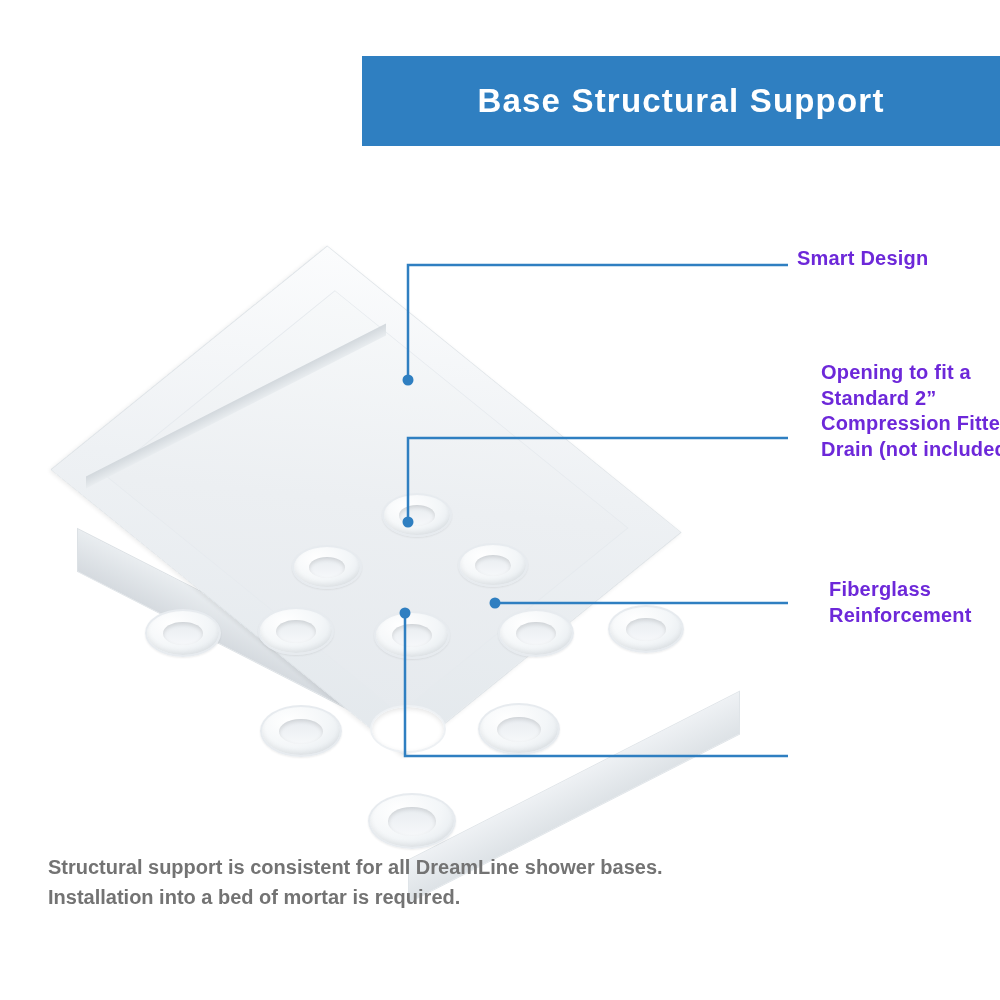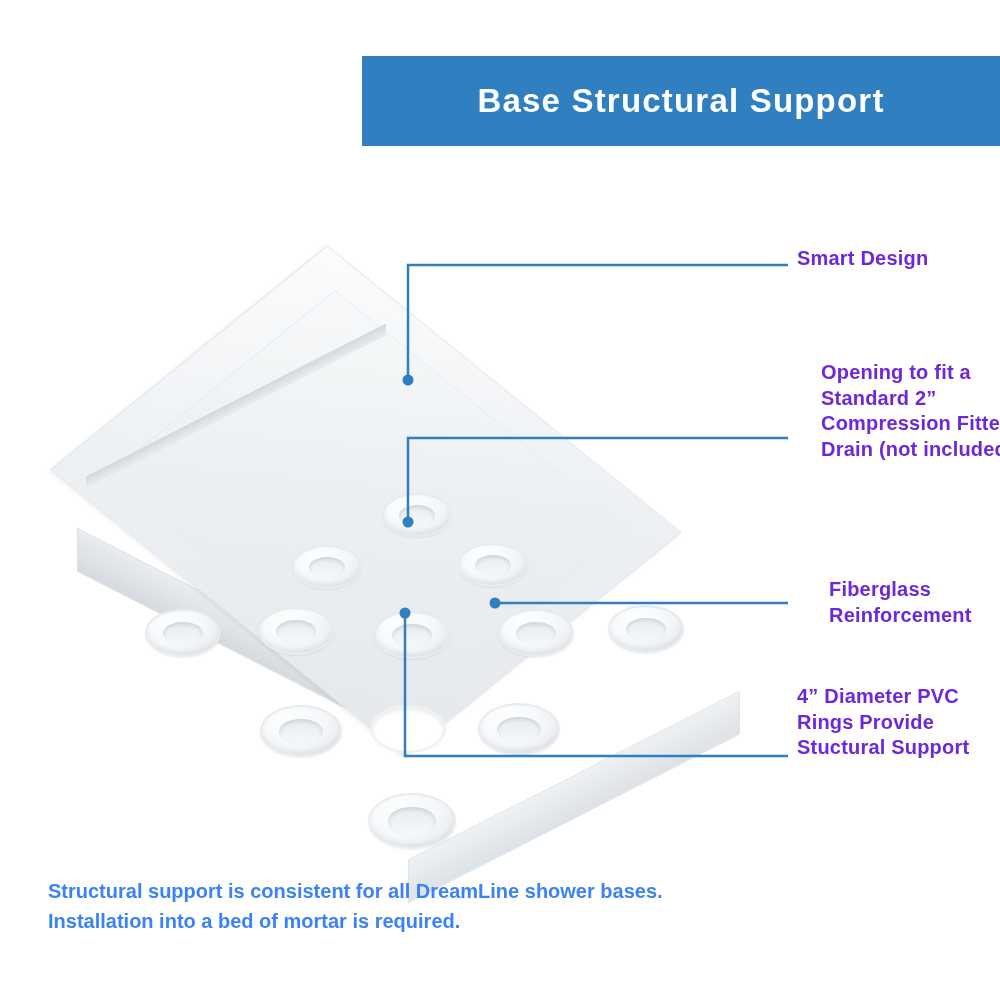--- a/index.html
+++ b/index.html
@@ -161,23 +161,23 @@
     top: 0;
     width: 1000px;
     height: 1000px;
     pointer-events: none;
   }
 
   
   .footnote {
     position: absolute;
     left: 48px;
-    top: 876px;
+    top: 852px;
     width: 640px;
-    color: #3b82f6;
+    color: #737373;
     font-weight: bold;
     font-size: 20px;
     line-height: 1.5;
   }
 </style>
 </head>
 <body>
 
 <div id="page">
 
@@ -222,17 +222,16 @@
     <polyline points="495,603 788,603" fill="none" stroke="#2f7fc1" stroke-width="2.5"></polyline>
     <circle cx="495" cy="603" r="5.5" fill="#2f7fc1"></circle>
 
     <polyline points="405,613 405,756 788,756" fill="none" stroke="#2f7fc1" stroke-width="2.5"></polyline>
     <circle cx="405" cy="613" r="5.5" fill="#2f7fc1"></circle>
   </svg>
 
   <div class="callout c-smart">Smart Design</div>
   <div class="callout c-opening">Opening to fit a Standard 2” Compression Fitted Drain (not included)</div>
   <div class="callout c-fiberglass">Fiberglass Reinforcement</div>
-  <div class="callout c-pvc">4” Diameter PVC Rings Provide Stuctural Support</div>
 
   <div class="footnote">Structural support is consistent for all DreamLine shower bases. Installation into a bed of mortar is required.</div>
 
 </div>
 
 </body></html>

